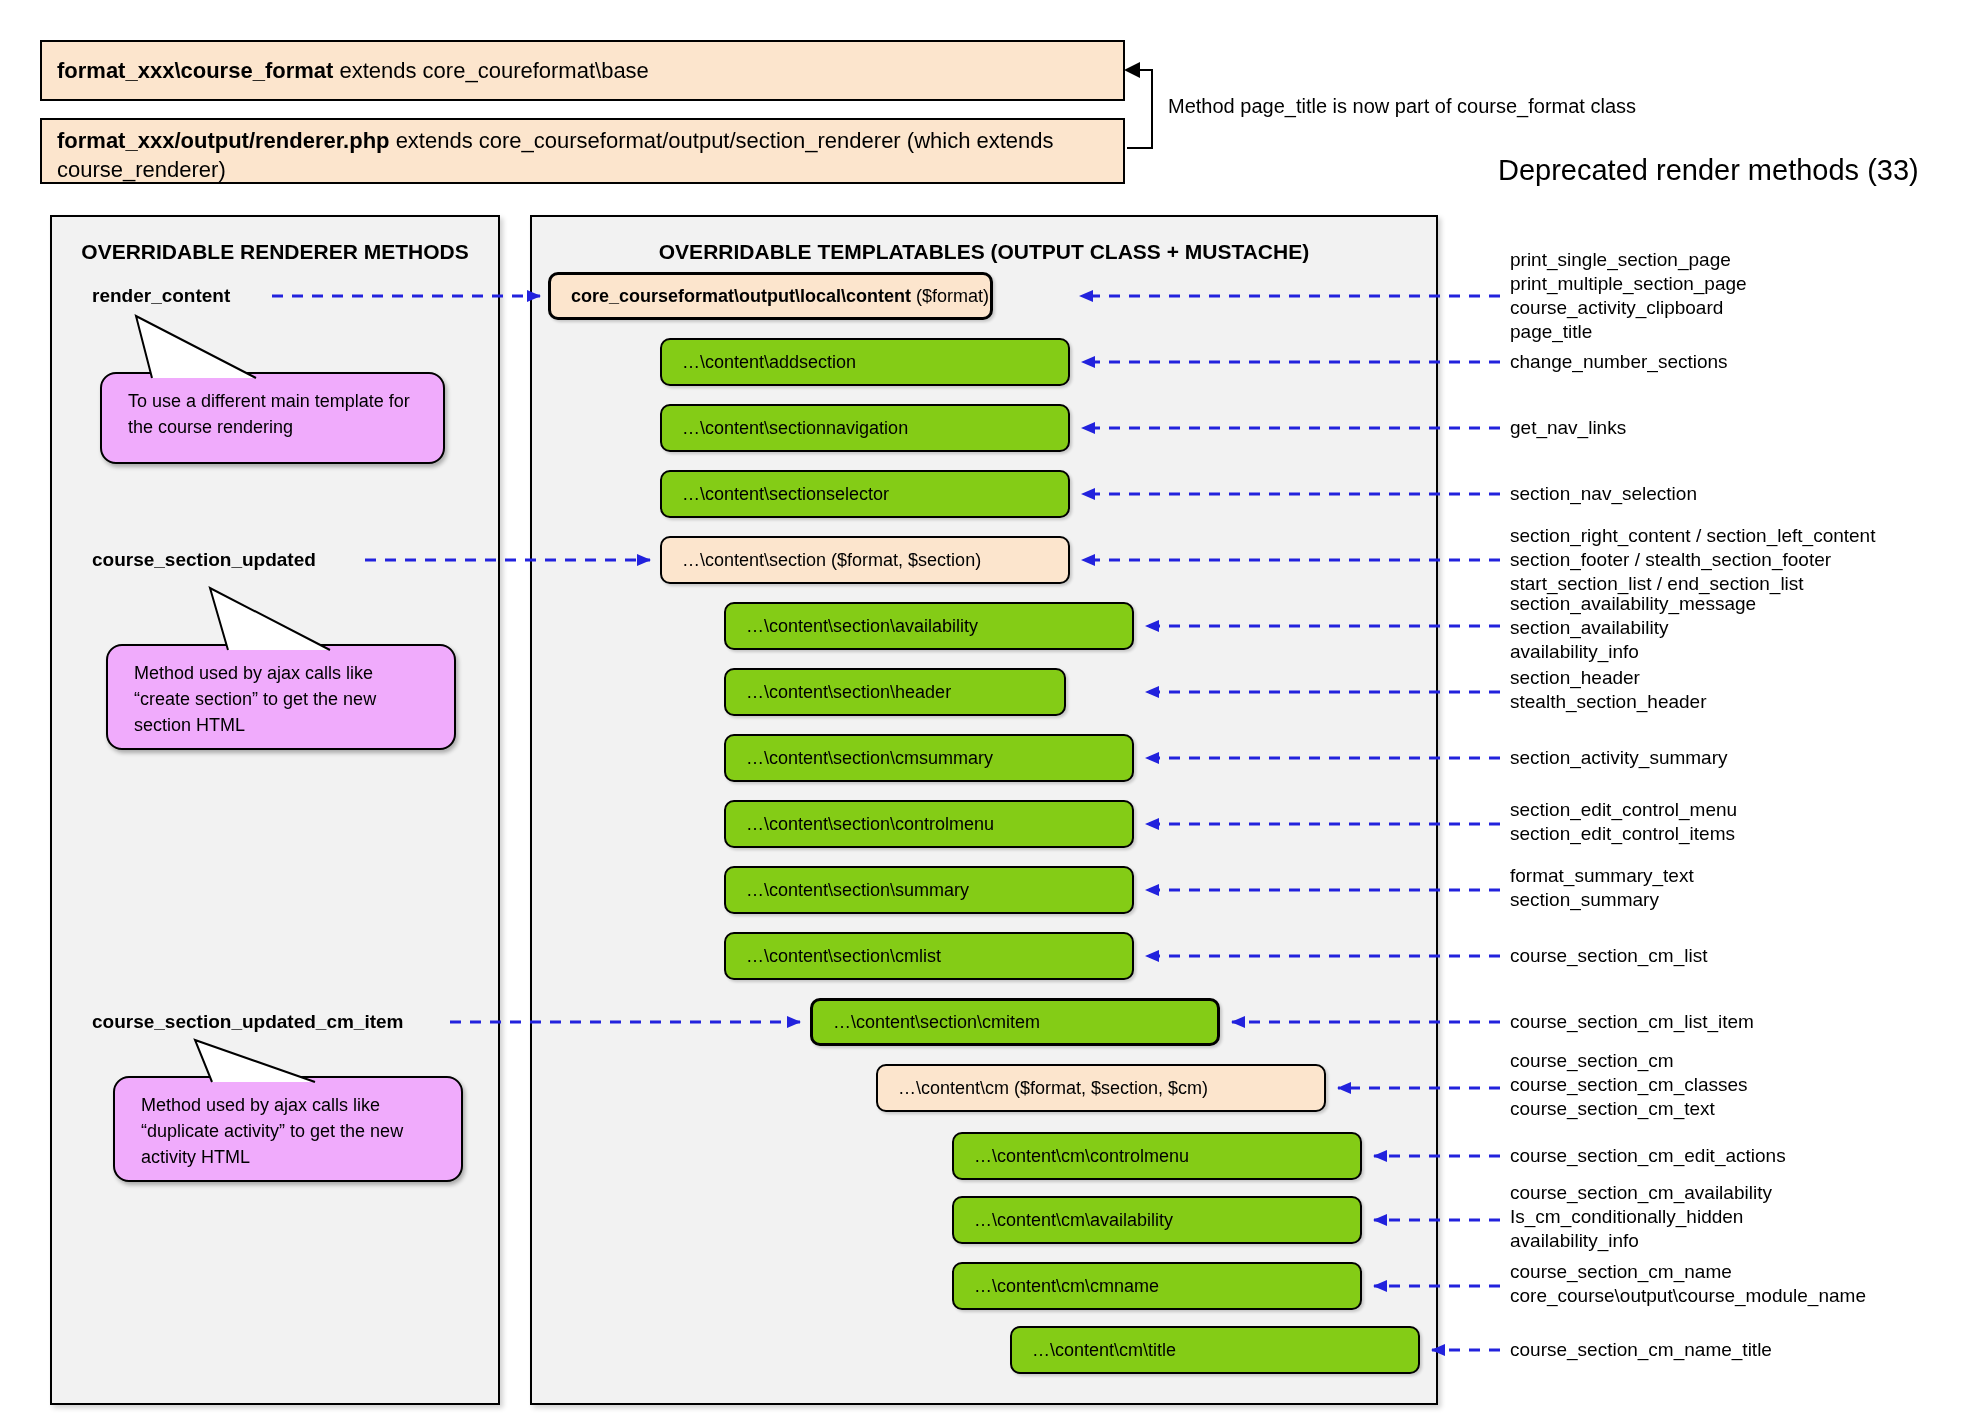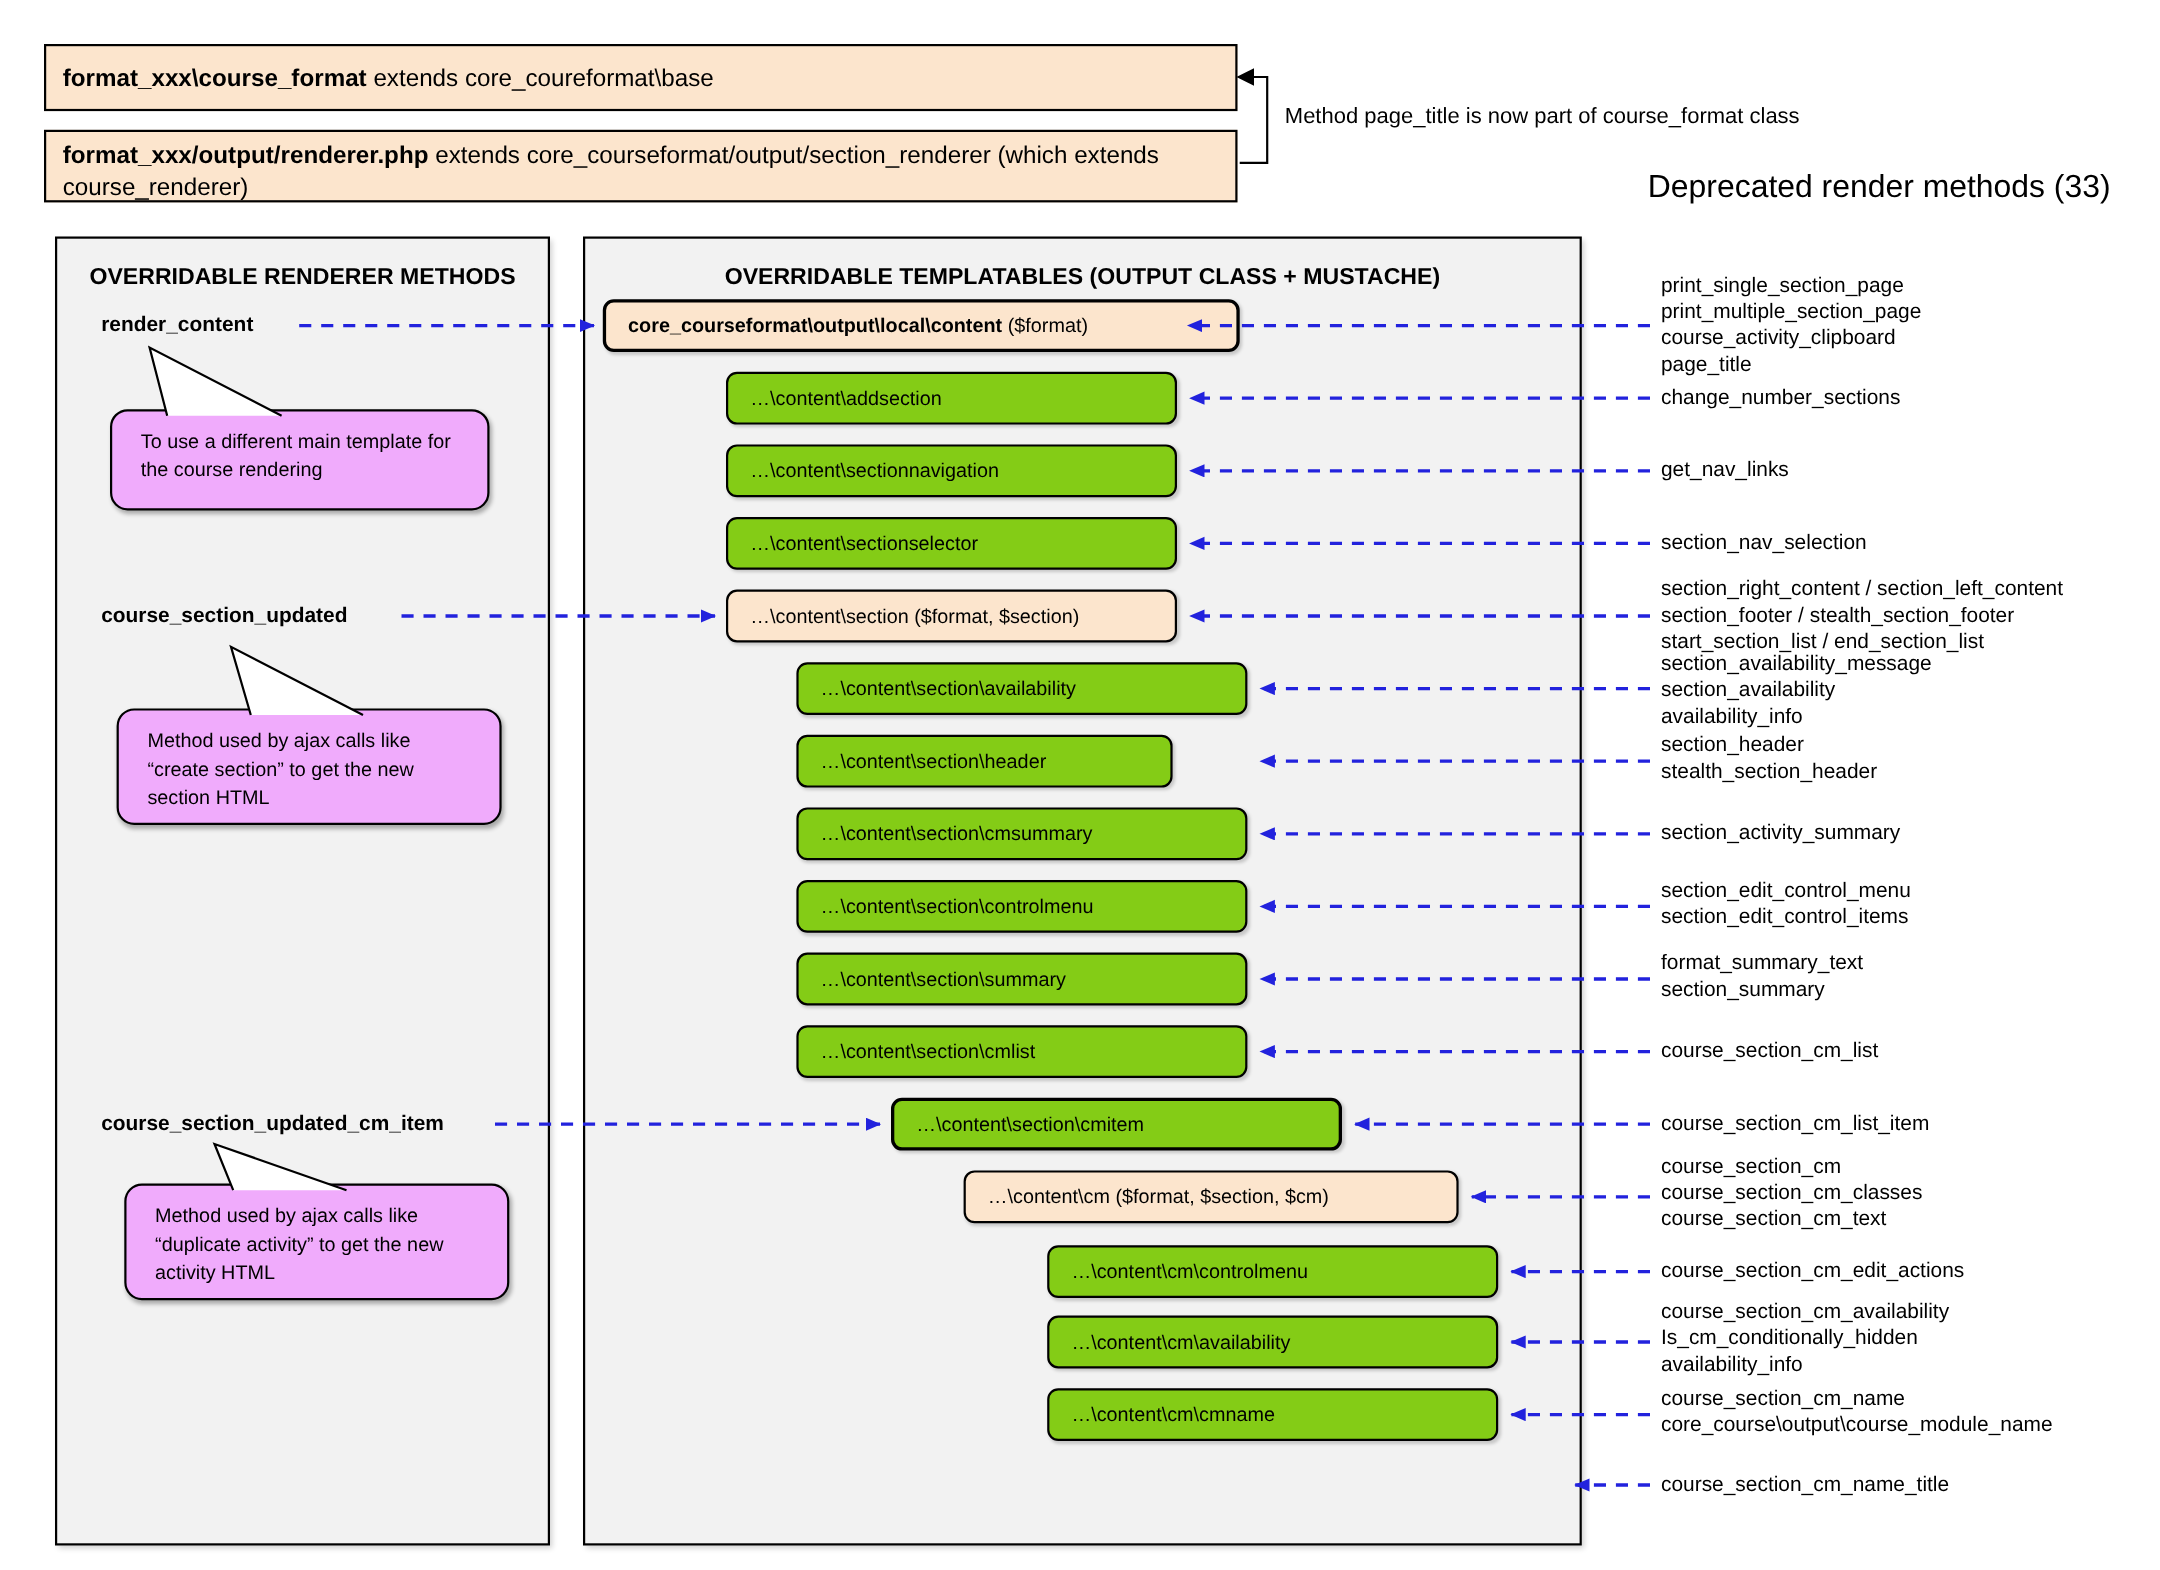--- a/index.html
+++ b/index.html
@@ -59,21 +59,21 @@
     <div>Method used by ajax calls like</div>
     <div>“create section” to get the new</div>
     <div>section HTML</div>
   </div>
   <div class="bubble" style="left:113px;top:1076px;width:350px;height:106px;">
     <div>Method used by ajax calls like</div>
     <div>“duplicate activity” to get the new</div>
     <div>activity HTML</div>
   </div>
 
-  <div class="box orange thick" style="left:548px;top:272px;width:579px;">
+  <div class="box orange thick" style="left:548px;top:272px;width:445px;">
     <span><span class="b">core_courseformat\output\local\content</span><span> ($format)</span></span>
   </div>
   <div class="box" style="left:660px;top:338px;width:410px;">
       <span>…\content\addsection</span>
     </div>
   <div class="box" style="left:660px;top:404px;width:410px;">
       <span>…\content\sectionnavigation</span>
     </div>
   <div class="box" style="left:660px;top:470px;width:410px;">
       <span>…\content\sectionselector</span>
@@ -106,20 +106,23 @@
       <span>…\content\cm ($format, $section, $cm)</span>
     </div>
   <div class="box" style="left:952px;top:1132px;width:410px;">
       <span>…\content\cm\controlmenu</span>
     </div>
   <div class="box" style="left:952px;top:1262px;width:410px;">
       <span>…\content\cm\cmname</span>
     </div>
   <div class="box" style="left:952px;top:1196px;width:410px;">
       <span>…\content\cm\availability</span>
+    </div>
+  <div class="box" style="left:1010px;top:1326px;width:410px;">
+      <span>…\content\cm\title</span>
     </div>
 
   <div class="dgroup" style="top:248px;">
     <div>print_single_section_page</div>
     <div>print_multiple_section_page</div>
     <div>course_activity_clipboard</div>
     <div>page_title</div>
   </div>
   <div class="dgroup" style="top:350px;">
     <div>change_number_sections</div>

